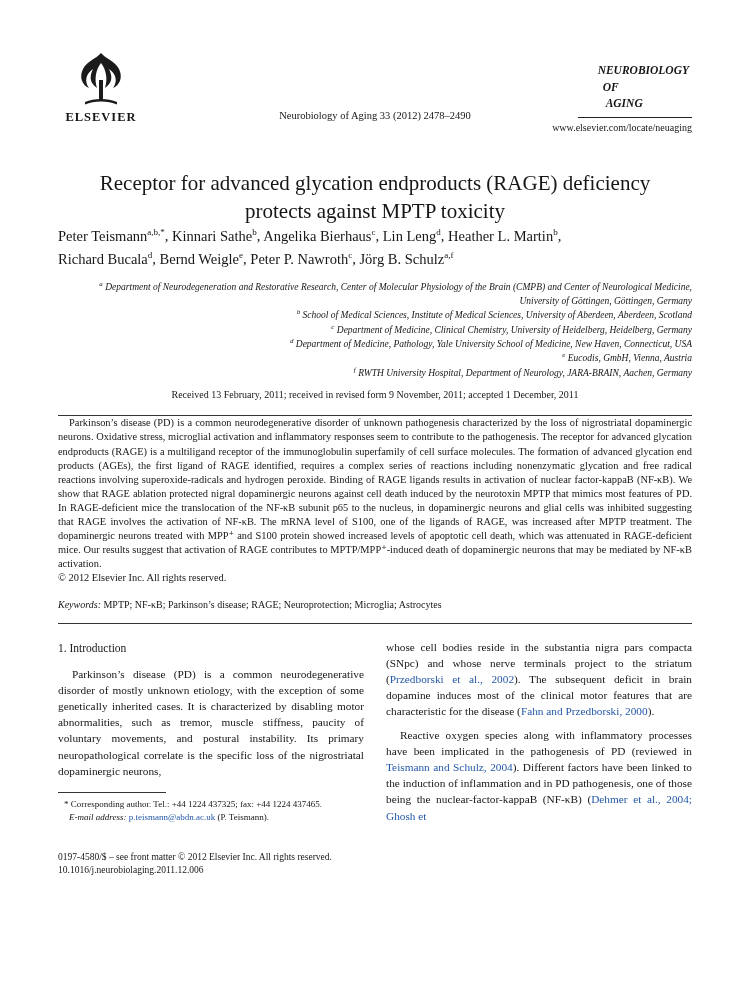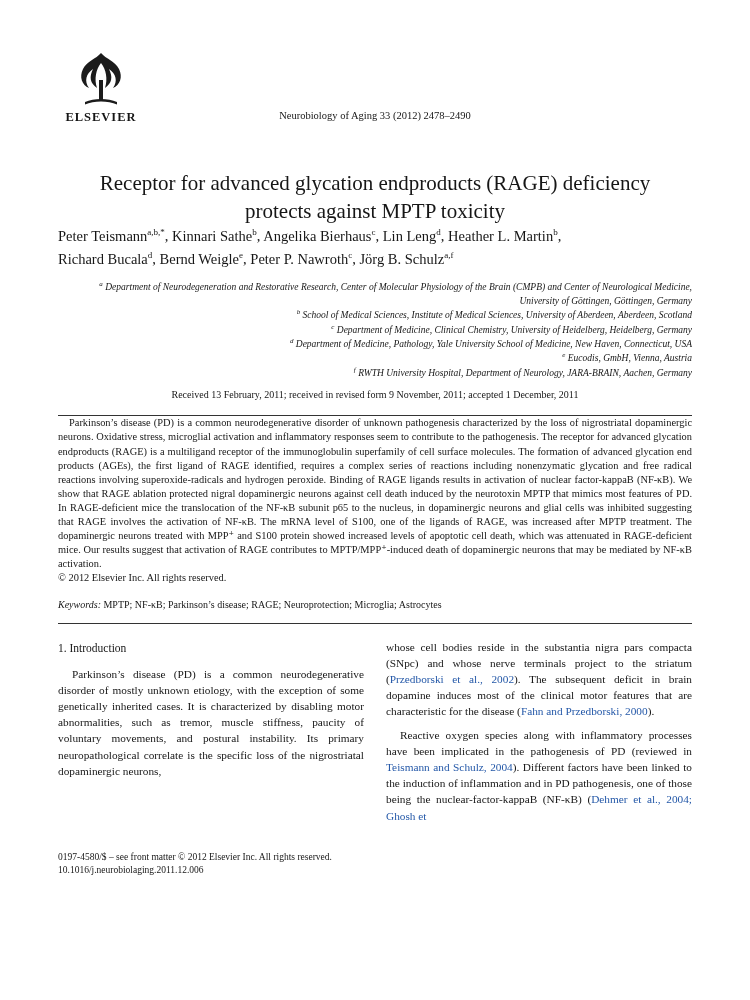--- a/index.html
+++ b/index.html
@@ -81,20 +81,28 @@
           <path d="M32 3 C27 9 18 11 14 19 C10 27 13 35 20 38 C15 31 17 24 24 19 C20 27 21 33 28 38 C25 29 27 19 32 13 C37 19 39 29 36 38 C43 33 44 27 40 19 C47 24 49 31 44 38 C51 35 54 27 50 19 C46 11 37 9 32 3 Z"></path>
           <path d="M30 30 L34 30 L34 50 L30 50 Z"></path>
           <path d="M16 52 C25 48 39 48 48 52 L48 54.5 C39 50.5 25 50.5 16 54.5 Z"></path>
         </g>
       </svg>
       <div class="pub-name">ELSEVIER</div>
     </div>
 
     <div class="citation">Neurobiology of Aging 33 (2012) 2478–2490</div>
 
+    <div class="brand-col">
+      <div class="brand">
+        <div>NEUROBIOLOGY</div>
+        <div class="b2">OF</div>
+        <div class="b3">AGING</div>
+      </div>
+      <div class="website">www.elsevier.com/locate/neuaging</div>
+    </div>
   </header>
 
   <section class="title-block">
     <h1 class="article-title">
       <span>Receptor for advanced glycation endproducts (RAGE) deficiency</span><br>
       <span>protects against MPTP toxicity</span>
     </h1>
 
     <div class="authors">
       <div>
@@ -133,20 +141,25 @@
   </section>
 
   <hr class="rule rule-mid">
 
   <section class="columns">
 
     <div class="col col-left">
       <h3 class="sec-heading">1. Introduction</h3>
       <p class="col-p indent">Parkinson’s disease (PD) is a common neurodegenerative disorder of mostly unknown etiology, with the exception of some genetically inherited cases. It is characterized by disabling motor abnormalities, such as tremor, muscle stiffness, paucity of voluntary movements, and postural instability. Its primary neuropathological correlate is the specific loss of the nigrostriatal dopaminergic neurons,</p>
 
+      <div class="footnote">
+        <div class="fn-rule"></div>
+        <div class="fn-line1">* Corresponding author. Tel.: +44 1224 437325; fax: +44 1224 437465.</div>
+        <div class="fn-line2"><span class="it">E-mail address:</span> <span class="link">p.teismann@abdn.ac.uk</span> <span>(P. Teismann).</span></div>
+      </div>
     </div>
 
     <div class="col col-right">
       <p class="col-p"><span>whose cell bodies reside in the substantia nigra pars compacta (SNpc) and whose nerve terminals project to the striatum (</span><span class="cite">Przedborski et al., 2002</span><span>). The subsequent deficit in brain dopamine induces most of the clinical motor features that are characteristic for the disease (</span><span class="cite">Fahn and Przedborski, 2000</span><span>).</span></p>
       <p class="col-p indent"><span>Reactive oxygen species along with inflammatory processes have been implicated in the pathogenesis of PD (reviewed in </span><span class="cite">Teismann and Schulz, 2004</span><span>). Different factors have been linked to the induction of inflammation and in PD pathogenesis, one of those being the nuclear-factor-kappaB (NF-κB) (</span><span class="cite">Dehmer et al., 2004; Ghosh et</span><span></span></p>
     </div>
 
   </section>
 
   <footer class="pub-footer">

